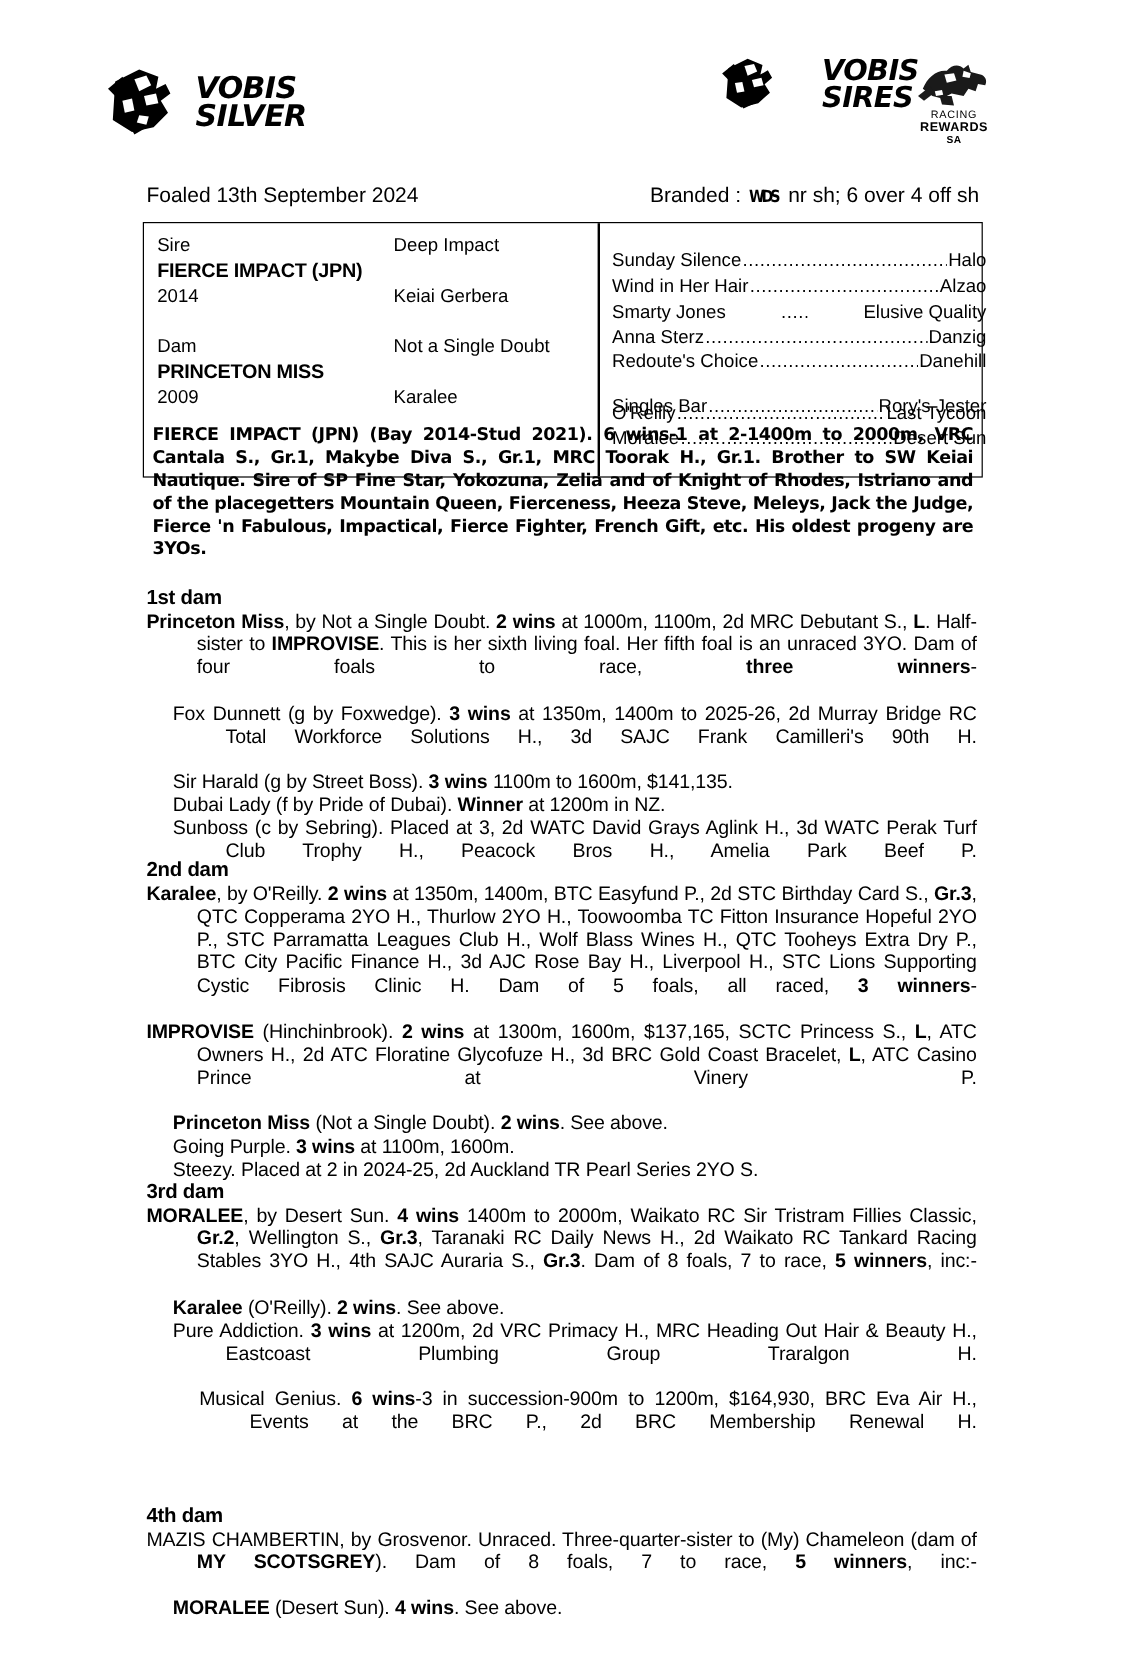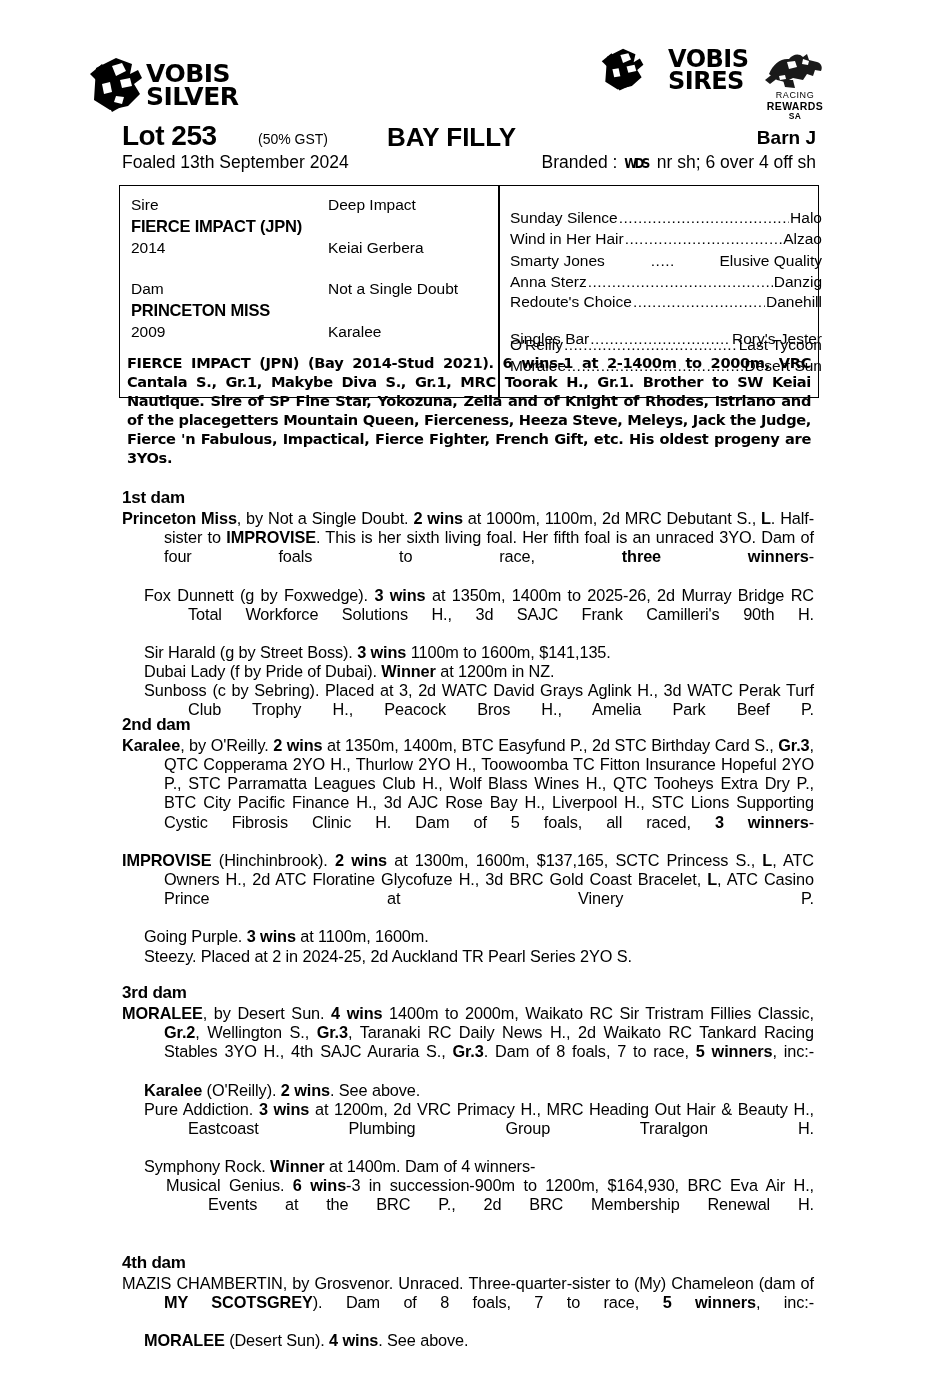--- a/index.html
+++ b/index.html
@@ -40,22 +40,24 @@
     position: absolute;
     left: 757px;
     top: 50px;
     width: 76px;
     height: 76px;
     text-align: center;
   }
   .logo-wordmark {
     font-family: "DejaVu Sans", sans-serif;
     font-weight: bold;
+    font-style: italic;
     letter-spacing: -0.5px;
     line-height: 0.92;
+    margin-left: 17px;
   }
   .rr-text1 {
     font-size: 9px;
     letter-spacing: 0.6px;
     font-weight: normal;
     line-height: 1.15;
   }
   .rr-text2 {
     font-size: 10.5px;
     letter-spacing: 0.4px;
@@ -330,26 +332,20 @@
         <path d="M40 9 L46 11 L45 15 L39 14 Z"></path>
         <path d="M16 26 L22 25 L23 29 L17 30 Z"></path>
       </g>
     </svg>
     <div class="rr-text1">RACING</div>
     <div class="rr-text2">REWARDS</div>
     <div class="rr-text3">SA</div>
   </div>
 
 
-  <div class="lot-row">
-    <span class="lot-number">Lot 253</span>
-    <span class="lot-gst">(50% GST)</span>
-    <span class="sex-title">BAY FILLY</span>
-    <span class="barn">Barn J</span>
-  </div>
 
   <div class="sub-row">
     <span class="foaled">Foaled 13th September 2024</span>
     <span class="branded">
       <span>Branded :</span>
       <span class="brand-glyph">WDS</span>
       <span>nr sh; 6 over 4 off sh</span>
     </span>
   </div>
 
@@ -424,29 +420,29 @@
         <p class="entry lvl1"><b class="nm">Princeton Miss</b><span>, by Not a Single Doubt. </span><b class="nm">2 wins</b><span> at 1000m, 1100m, 2d MRC Debutant S., </span><b class="nm">L</b><span>. Half-sister to </span><b class="nm">IMPROVISE</b><span>. This is her sixth living foal. Her fifth foal is an unraced 3YO. Dam of four foals to race, </span><b class="nm">three winners</b><span>-</span></p>
         <p class="entry lvl3"><span>Fox Dunnett (g by Foxwedge). </span><b class="nm">3 wins</b><span> at 1350m, 1400m to 2025-26, 2d Murray Bridge RC Total Workforce Solutions H., 3d SAJC Frank Camilleri's 90th H.</span></p>
         <p class="entry lvl3 nojust"><span>Sir Harald (g by Street Boss). </span><b class="nm">3 wins</b><span> 1100m to 1600m, $141,135.</span></p>
         <p class="entry lvl3 nojust"><span>Dubai Lady (f by Pride of Dubai). </span><b class="nm">Winner</b><span> at 1200m in NZ.</span></p>
         <p class="entry lvl3"><span>Sunboss (c by Sebring). Placed at 3, 2d WATC David Grays Aglink H., 3d WATC Perak Turf Club Trophy H., Peacock Bros H., Amelia Park Beef P.</span></p>
       </div>
       <div class="dam-section" style="top: 715px;">
         <div class="dam-head">2nd dam</div>
         <p class="entry lvl1"><b class="nm">Karalee</b><span>, by O'Reilly. </span><b class="nm">2 wins</b><span> at 1350m, 1400m, BTC Easyfund P., 2d STC Birthday Card S., </span><b class="nm">Gr.3</b><span>, QTC Copperama 2YO H., Thurlow 2YO H., Toowoomba TC Fitton Insurance Hopeful 2YO P., STC Parramatta Leagues Club H., Wolf Blass Wines H., QTC Tooheys Extra Dry P., BTC City Pacific Finance H., 3d AJC Rose Bay H., Liverpool H., STC Lions Supporting Cystic Fibrosis Clinic H. Dam of 5 foals, all raced, </span><b class="nm">3 winners</b><span>-</span></p>
         <p class="entry lvl1"><b class="nm">IMPROVISE</b><span> (Hinchinbrook). </span><b class="nm">2 wins</b><span> at 1300m, 1600m, $137,165, SCTC Princess S., </span><b class="nm">L</b><span>, ATC Owners H., 2d ATC Floratine Glycofuze H., 3d BRC Gold Coast Bracelet, </span><b class="nm">L</b><span>, ATC Casino Prince at Vinery P.</span></p>
+        <p class="entry lvl2 nojust"><b class="nm">Princeton Miss</b><span> (Not a Single Doubt). </span><b class="nm">2 wins</b><span>. See above.</span></p>
         <p class="entry lvl2 nojust"><span>Going Purple. </span><b class="nm">3 wins</b><span> at 1100m, 1600m.</span></p>
         <p class="entry lvl2 nojust"><span>Steezy. Placed at 2 in 2024-25, 2d Auckland TR Pearl Series 2YO S.</span></p>
       </div>
       <div class="dam-section" style="top: 983px;">
         <div class="dam-head">3rd dam</div>
         <p class="entry lvl1"><b class="nm">MORALEE</b><span>, by Desert Sun. </span><b class="nm">4 wins</b><span> 1400m to 2000m, Waikato RC Sir Tristram Fillies Classic, </span><b class="nm">Gr.2</b><span>, Wellington S., </span><b class="nm">Gr.3</b><span>, Taranaki RC Daily News H., 2d Waikato RC Tankard Racing Stables 3YO H., 4th SAJC Auraria S., </span><b class="nm">Gr.3</b><span>. Dam of 8 foals, 7 to race, </span><b class="nm">5 winners</b><span>, inc:-</span></p>
         <p class="entry lvl2 nojust"><b class="nm">Karalee</b><span> (O'Reilly). </span><b class="nm">2 wins</b><span>. See above.</span></p>
         <p class="entry lvl3"><span>Pure Addiction. </span><b class="nm">3 wins</b><span> at 1200m, 2d VRC Primacy H., MRC Heading Out Hair &amp; Beauty H., Eastcoast Plumbing Group Traralgon H.</span></p>
-        <p class="entry lvl3 nojust"><span>Symphony Rock. </span><b class="nm">Winner</b><span> at 1400m. Dam of 4 winners-</span></p>
         <p class="entry lvl4"><span>Musical Genius. </span><b class="nm">6 wins</b><span>-3 in succession-900m to 1200m, $164,930, BRC Eva Air H., Events at the BRC P., 2d BRC Membership Renewal H.</span></p>
       </div>
       <div class="dam-section" style="top: 1253px;">
         <div class="dam-head">4th dam</div>
         <p class="entry lvl1"><span>MAZIS CHAMBERTIN, by Grosvenor. Unraced. Three-quarter-sister to (My) Chameleon (dam of </span><b class="nm">MY SCOTSGREY</b><span>). Dam of 8 foals, 7 to race, </span><b class="nm">5 winners</b><span>, inc:-</span></p>
         <p class="entry lvl2 nojust"><b class="nm">MORALEE</b><span> (Desert Sun). </span><b class="nm">4 wins</b><span>. See above.</span></p>
       </div>
     </div>
 
 </div>

